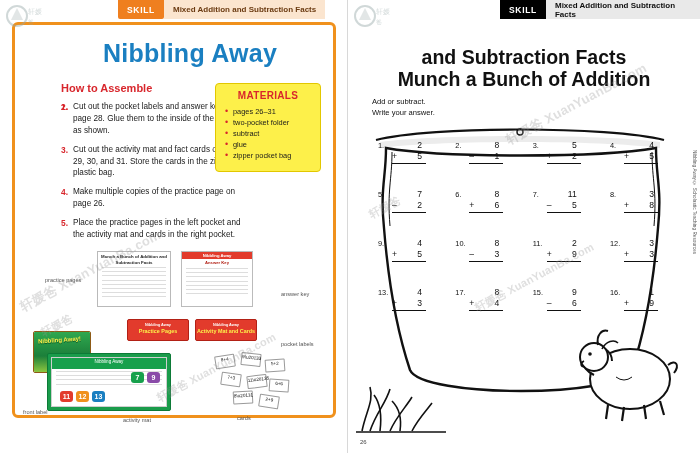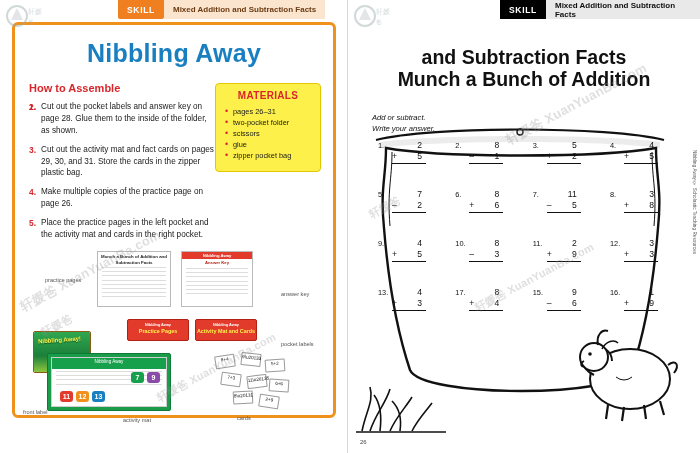--- a/index.html
+++ b/index.html
@@ -37,20 +37,21 @@
     font-size: 8px; font-weight: bold;
     padding: 0 9px; display: flex; align-items: center;
   }
 
   .card {
     position: absolute; left: 12px; top: 22px;
     width: 324px; height: 396px;
     border: 3px solid #f0911c;
     border-radius: 6px;
     background: #ffffff;
+    padding-left: 32px;
   }
   .title-nib {
     text-align: center;
     color: #1a7fc1;
     font-size: 25px;
     font-weight: bold;
     letter-spacing: .01em;
     margin-top: 14px;
     font-family: "Liberation Sans", sans-serif;
   }
@@ -204,22 +205,22 @@
   .namedate span.u {
     display: inline-block; border-bottom: .8px solid #111;
     width: 92px; margin: 0 10px 0 3px;
   }
   .wtitle {
     position: absolute; left: 0; right: 0; top: 46px;
     text-align: center; color: #111;
     font-size: 19.5px; font-weight: bold; line-height: 1.15;
   }
   .instr {
-    position: absolute; left: 24px; top: 112px;
-    font-size: 7.6px; color: #111; line-height: 1.5; font-style: italic;
+    position: absolute; left: 24px; top: 96px;
+    font-size: 7.6px; color: #111; line-height: 1.5;
   }
 
   .bag {
     position: absolute; left: 22px; top: 118px;
     width: 300px; height: 290px;
   }
   .bag svg { position: absolute; inset: 0; }
 
   .problems {
     position: absolute; left: 30px; top: 140px;
@@ -311,21 +312,21 @@
           <span class="num">5.</span>
           <span>Place the practice pages in the left pocket and the activity mat and cards in the right pocket.</span>
         </li>
       </ul>
 
       <div class="materials">
         <h4>MATERIALS</h4>
         <ul>
           <li>pages 26–31</li>
           <li>two-pocket folder</li>
-          <li>scissors</li>
+          <li>subtract</li>
           <li>glue</li>
           <li>zipper pocket bag</li>
         </ul>
       </div>
 
       <div class="collage">
 
         <div class="mini" style="left:82px; top:6px; width:74px; height:56px;">
           <div class="mini-hdr">Munch a Bunch of Addition and Subtraction Facts</div>
           <div class="grid-lines">

